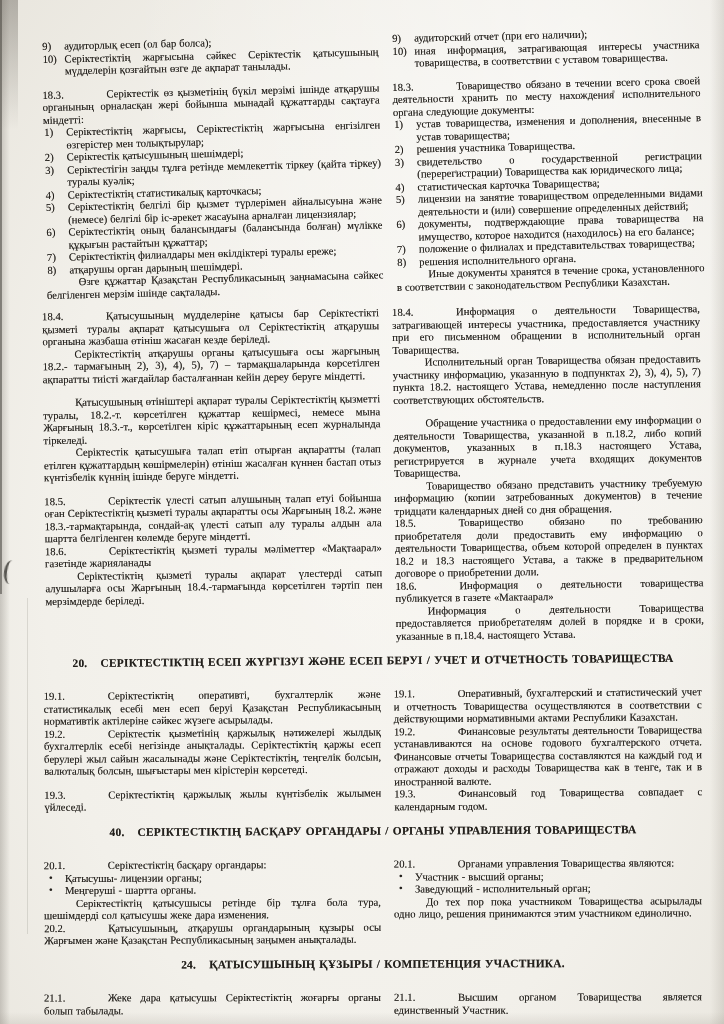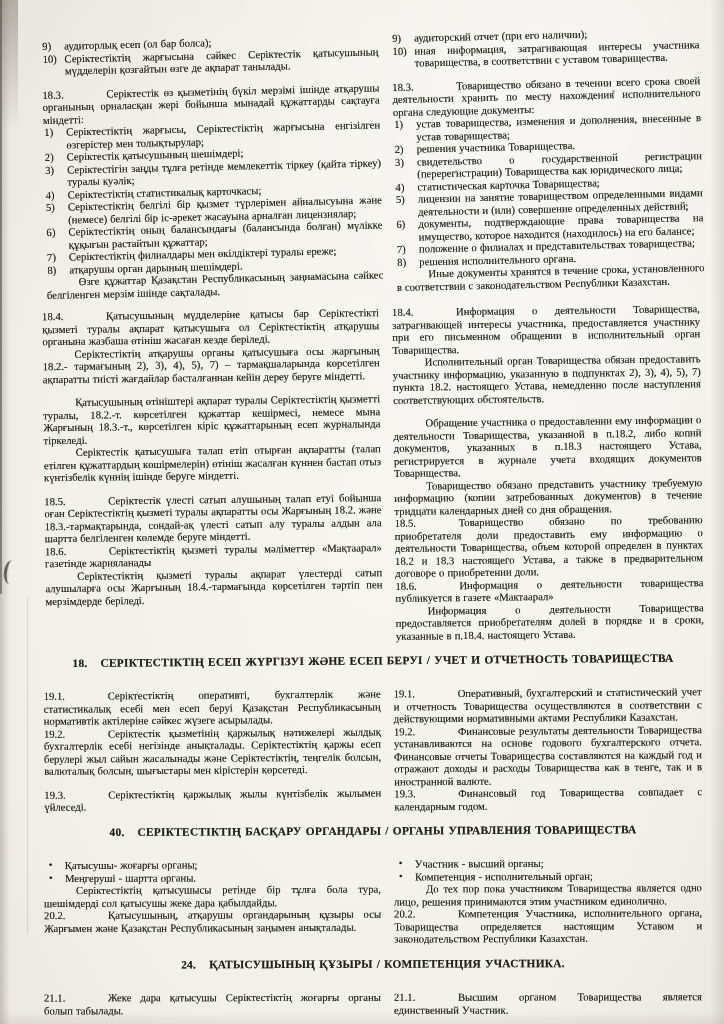--- a/index.html
+++ b/index.html
@@ -122,47 +122,48 @@
           <p class="block sec"><span class="n">18.4.</span><span class="t">Информация о деятельности Товарищества, затрагивающей интересы участника, предоставляется участнику при его письменном обращении в исполнительный орган Товарищества.</span></p>
           <p class="block ind"><span class="t">Исполнительный орган Товарищества обязан предоставить участнику информацию, указанную в подпунктах 2), 3), 4), 5), 7) пункта 18.2. настоящего Устава, немедленно после наступления соответствующих обстоятельств.</span></p>
           <div class="gap"></div>
           <p class="block ind"><span class="t">Обращение участника о предоставлении ему информации о деятельности Товарищества, указанной в п.18.2, либо копий документов, указанных в п.18.3 настоящего Устава, регистрируется в журнале учета входящих документов Товарищества.</span></p>
           <p class="block ind"><span class="t">Товарищество обязано представить участнику требуемую информацию (копии затребованных документов) в течение тридцати календарных дней со дня обращения.</span></p>
           <p class="block sec"><span class="n">18.5.</span><span class="t">Товарищество обязано по требованию приобретателя доли предоставить ему информацию о деятельности Товарищества, объем которой определен в пунктах 18.2 и 18.3 настоящего Устава, а также в предварительном договоре о приобретении доли.</span></p>
           <p class="block sec"><span class="n">18.6.</span><span class="t">Информация о деятельности товарищества публикуется в газете «Мактаарал»</span></p>
           <p class="block ind"><span class="t">Информация о деятельности Товарищества предоставляется приобретателям долей в порядке и в сроки, указанные в п.18.4. настоящего Устава.</span></p>
         </div>
       </div>
-      <div class="heading" style="transform: rotate(-0.5deg); transform-origin: 40% 50%;"><span class="hnum">18.</span><span class="htext">СЕРІКТЕСТІКТІҢ ЕСЕП ЖҮРГІЗУІ ЖӘНЕ ЕСЕП БЕРУІ / УЧЕТ И ОТЧЕТНОСТЬ ТОВАРИЩЕСТВА</span></div>
+      <div class="heading" style="transform: rotate(-0.5deg); transform-origin: 40% 50%;"><span class="hnum">20.</span><span class="htext">СЕРІКТЕСТІКТІҢ ЕСЕП ЖҮРГІЗУІ ЖӘНЕ ЕСЕП БЕРУІ / УЧЕТ И ОТЧЕТНОСТЬ ТОВАРИЩЕСТВА</span></div>
       <div class="cols" style="transform: rotate(-0.4deg); transform-origin: 40% 50%;">
         <div class="col col-l">
           <p class="block sec"><span class="n">19.1.</span><span class="t">Серіктестіктің оперативті, бухгалтерлік және статистикалық есебі мен есеп беруі Қазақстан Республикасының нормативтік актілеріне сәйкес жүзеге асырылады.</span></p>
           <p class="block sec"><span class="n">19.2.</span><span class="t">Серіктестік қызметінің қаржылық нәтижелері жылдық бухгалтерлік есебі негізінде анықталады. Серіктестіктің қаржы есеп берулері жыл сайын жасалынады және Серіктестіктің, теңгелік болсын, валюталық болсын, шығыстары мен кірістерін көрсетеді.</span></p>
           <div class="gap"></div>
           <p class="block sec"><span class="n">19.3.</span><span class="t">Серіктестіктің қаржылық жылы күнтізбелік жылымен үйлеседі.</span></p>
         </div>
         <div class="col col-r">
           <p class="block sec"><span class="n">19.1.</span><span class="t">Оперативный, бухгалтерский и статистический учет и отчетность Товарищества осуществляются в соответствии с действующими нормативными актами Республики Казахстан.</span></p>
           <p class="block sec"><span class="n">19.2.</span><span class="t">Финансовые результаты деятельности Товарищества устанавливаются на основе годового бухгалтерского отчета. Финансовые отчеты Товарищества составляются на каждый год и отражают доходы и расходы Товарищества как в тенге, так и в иностранной валюте.</span></p>
           <p class="block sec"><span class="n">19.3.</span><span class="t">Финансовый год Товарищества совпадает с календарным годом.</span></p>
         </div>
       </div>
       <div class="heading" style="transform: rotate(-0.3deg); transform-origin: 40% 50%;"><span class="hnum">40.</span><span class="htext">СЕРІКТЕСТІКТІҢ БАСҚАРУ ОРГАНДАРЫ / ОРГАНЫ УПРАВЛЕНИЯ ТОВАРИЩЕСТВА</span></div>
       <div class="cols" style="transform: rotate(-0.25deg); transform-origin: 40% 50%;">
         <div class="col col-l">
-          <p class="block bullet"><span class="n">•</span><span class="t">Қатысушы- жоғарғы органы;</span></p>
+          <p class="block sec"><span class="n">20.1.</span><span class="t">Серіктестіктің басқару органдары:</span></p>
+          <p class="block bullet"><span class="n">•</span><span class="t">Қатысушы- лицензии органы;</span></p>
           <p class="block bullet"><span class="n">•</span><span class="t">Меңгеруші - шартта органы.</span></p>
-          <p class="block ind"><span class="t">Серіктестіктің қатысушысы ретінде бір тұлға бола тура, шешімдерді сол қатысушы жеке дара қабылдайды.</span></p>
+          <p class="block ind"><span class="t">Серіктестіктің қатысушысы ретінде бір тұлға бола тура, шешімдерді сол қатысушы жеке дара изменения.</span></p>
           <p class="block sec"><span class="n">20.2.</span><span class="t">Қатысушының, атқарушы органдарының құзыры осы Жарғымен және Қазақстан Республикасының заңымен анықталады.</span></p>
         </div>
         <div class="col col-r">
+          <p class="block sec"><span class="n">20.1.</span><span class="t">Органами управления Товарищества являются:</span></p>
           <p class="block bullet"><span class="n">•</span><span class="t">Участник - высший органы;</span></p>
-          <p class="block bullet"><span class="n">•</span><span class="t">Компетенция - исполнительный орган;</span></p>
-          <p class="block ind"><span class="t">До тех пор пока участником Товарищества является одно лицо, решения принимаются этим участником единолично.</span></p>
-          <p class="block sec"><span class="n">20.2.</span><span class="t">Компетенция Участника, исполнительного органа, Товарищества определяется настоящим Уставом и законодательством Республики Казахстан.</span></p>
+          <p class="block bullet"><span class="n">•</span><span class="t">Заведующий - исполнительный орган;</span></p>
+          <p class="block ind"><span class="t">До тех пор пока участником Товарищества асырылады одно лицо, решения принимаются этим участником единолично.</span></p>
         </div>
       </div>
       <div class="heading" style="transform: rotate(-0.2deg); transform-origin: 40% 50%;"><span class="hnum">24.</span><span class="htext">ҚАТЫСУШЫНЫҢ ҚҰЗЫРЫ / КОМПЕТЕНЦИЯ УЧАСТНИКА.</span></div>
       <div class="cols" style="transform: rotate(-0.1deg); transform-origin: 40% 50%;">
         <div class="col col-l">
           <p class="block sec"><span class="n">21.1.</span><span class="t">Жеке дара қатысушы Серіктестіктің жоғарғы органы болып табылады.</span></p>
         </div>
         <div class="col col-r">
           <p class="block sec"><span class="n">21.1.</span><span class="t">Высшим органом Товарищества является единственный Участник.</span></p>
         </div>

